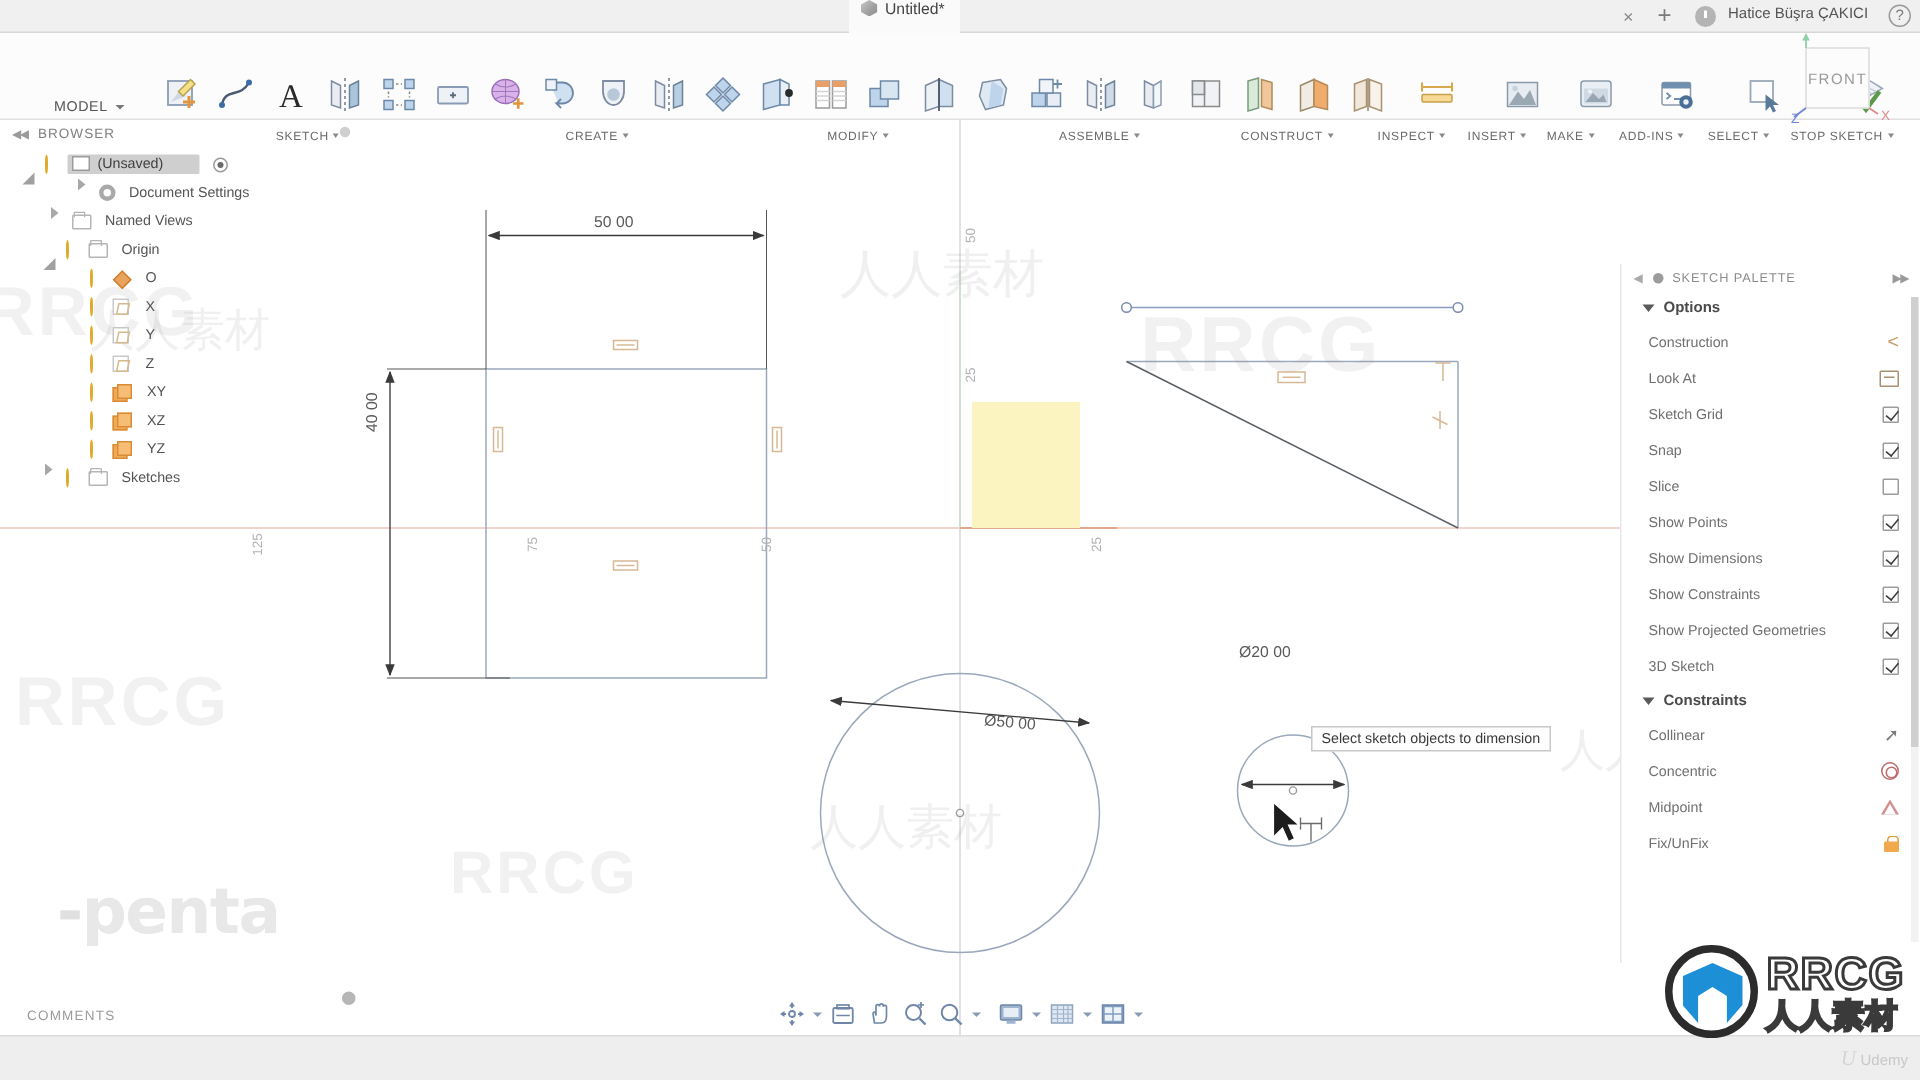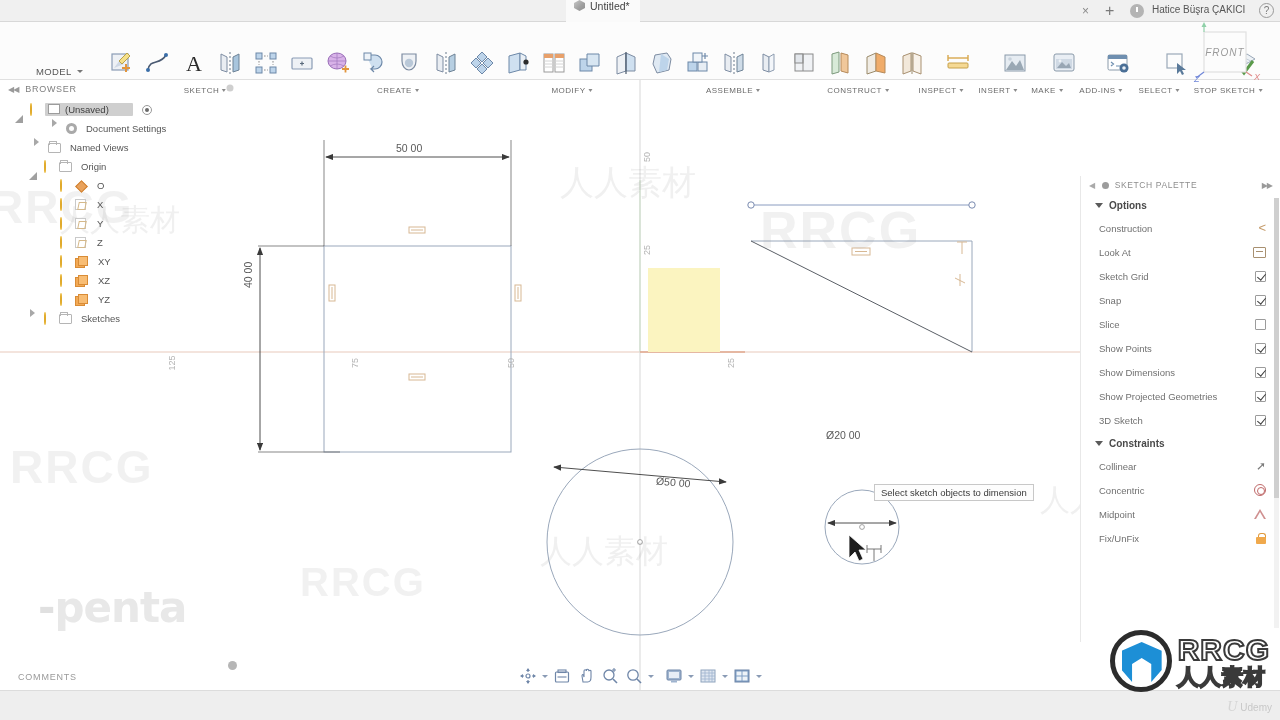--- a/index.html
+++ b/index.html
@@ -215,21 +215,21 @@
   .g-lock:after{content:"";position:absolute;left:0;bottom:0;width:10px;height:7px;background:#f0a94c;border-radius:1px;}
 
   
   .canvas {
     position: absolute; left: 0; top: 80px; width: 1280px; height: 610px;
     overflow: hidden;
   }
   .canvas svg { position: absolute; left: 0; top: 0; }
 
   
-  .viewcube { position: absolute; right: 18px; top: 20px; width: 74px; height: 70px; font-style: italic; }
+  .viewcube { position: absolute; right: 18px; top: 20px; width: 74px; height: 70px; }
 
   
   .botbar {
     position: absolute; left: 0; bottom: 0; width: 1280px; height: 30px;
     background: #eeeeee; border-top: 1px solid #dcdcdc;
   }
   .navbar-tools {
     position: absolute; left: 0; bottom: 30px; width: 1280px; height: 28px;
     display: flex; align-items: center; justify-content: center; gap: 4px;
   }
@@ -822,20 +822,24 @@
     </div>
     <div class="pal-row">
       <span>Show Points</span>
       <span class="chk on"></span>
     </div>
     <div class="pal-row">
       <span>Show Dimensions</span>
       <span class="chk on"></span>
     </div>
     <div class="pal-row">
+      <span>Show Constraints</span>
+      <span class="chk on"></span>
+    </div>
+    <div class="pal-row">
       <span>Show Projected Geometries</span>
       <span class="chk on"></span>
     </div>
     <div class="pal-row">
       <span>3D Sketch</span>
       <span class="chk on"></span>
     </div>
 
     <div class="pal-section">
       <span class="tri-d"></span>

